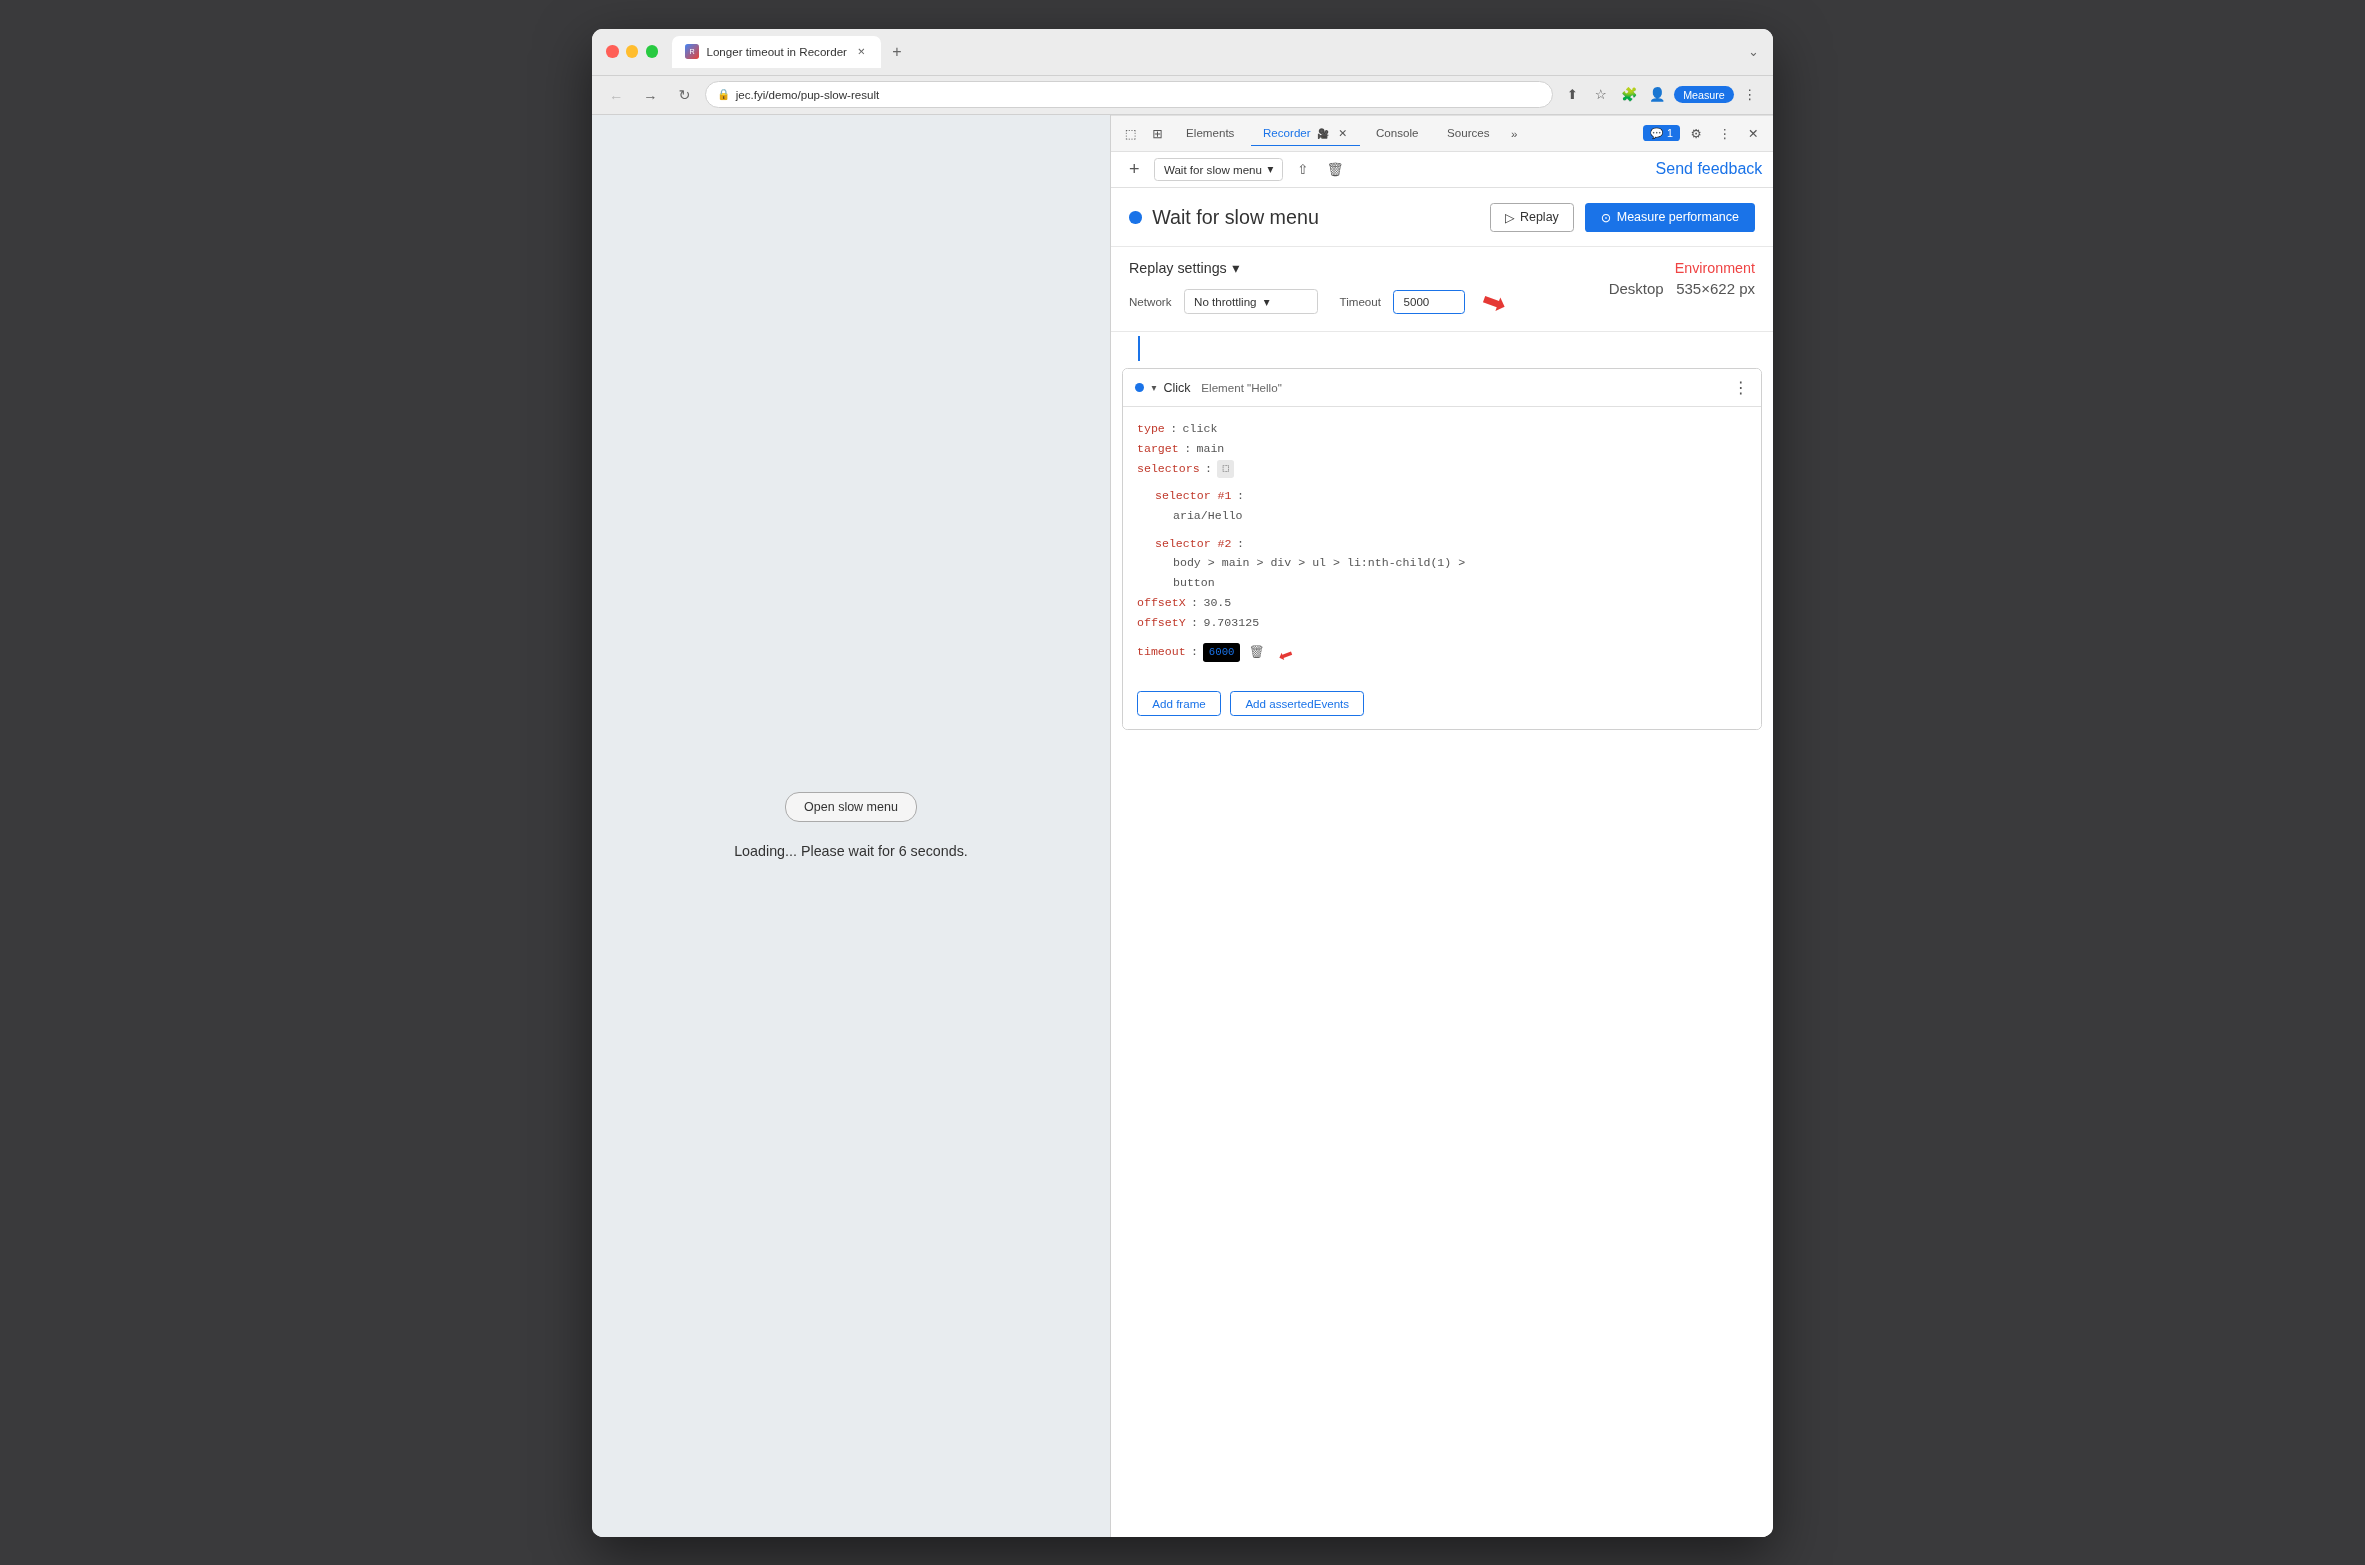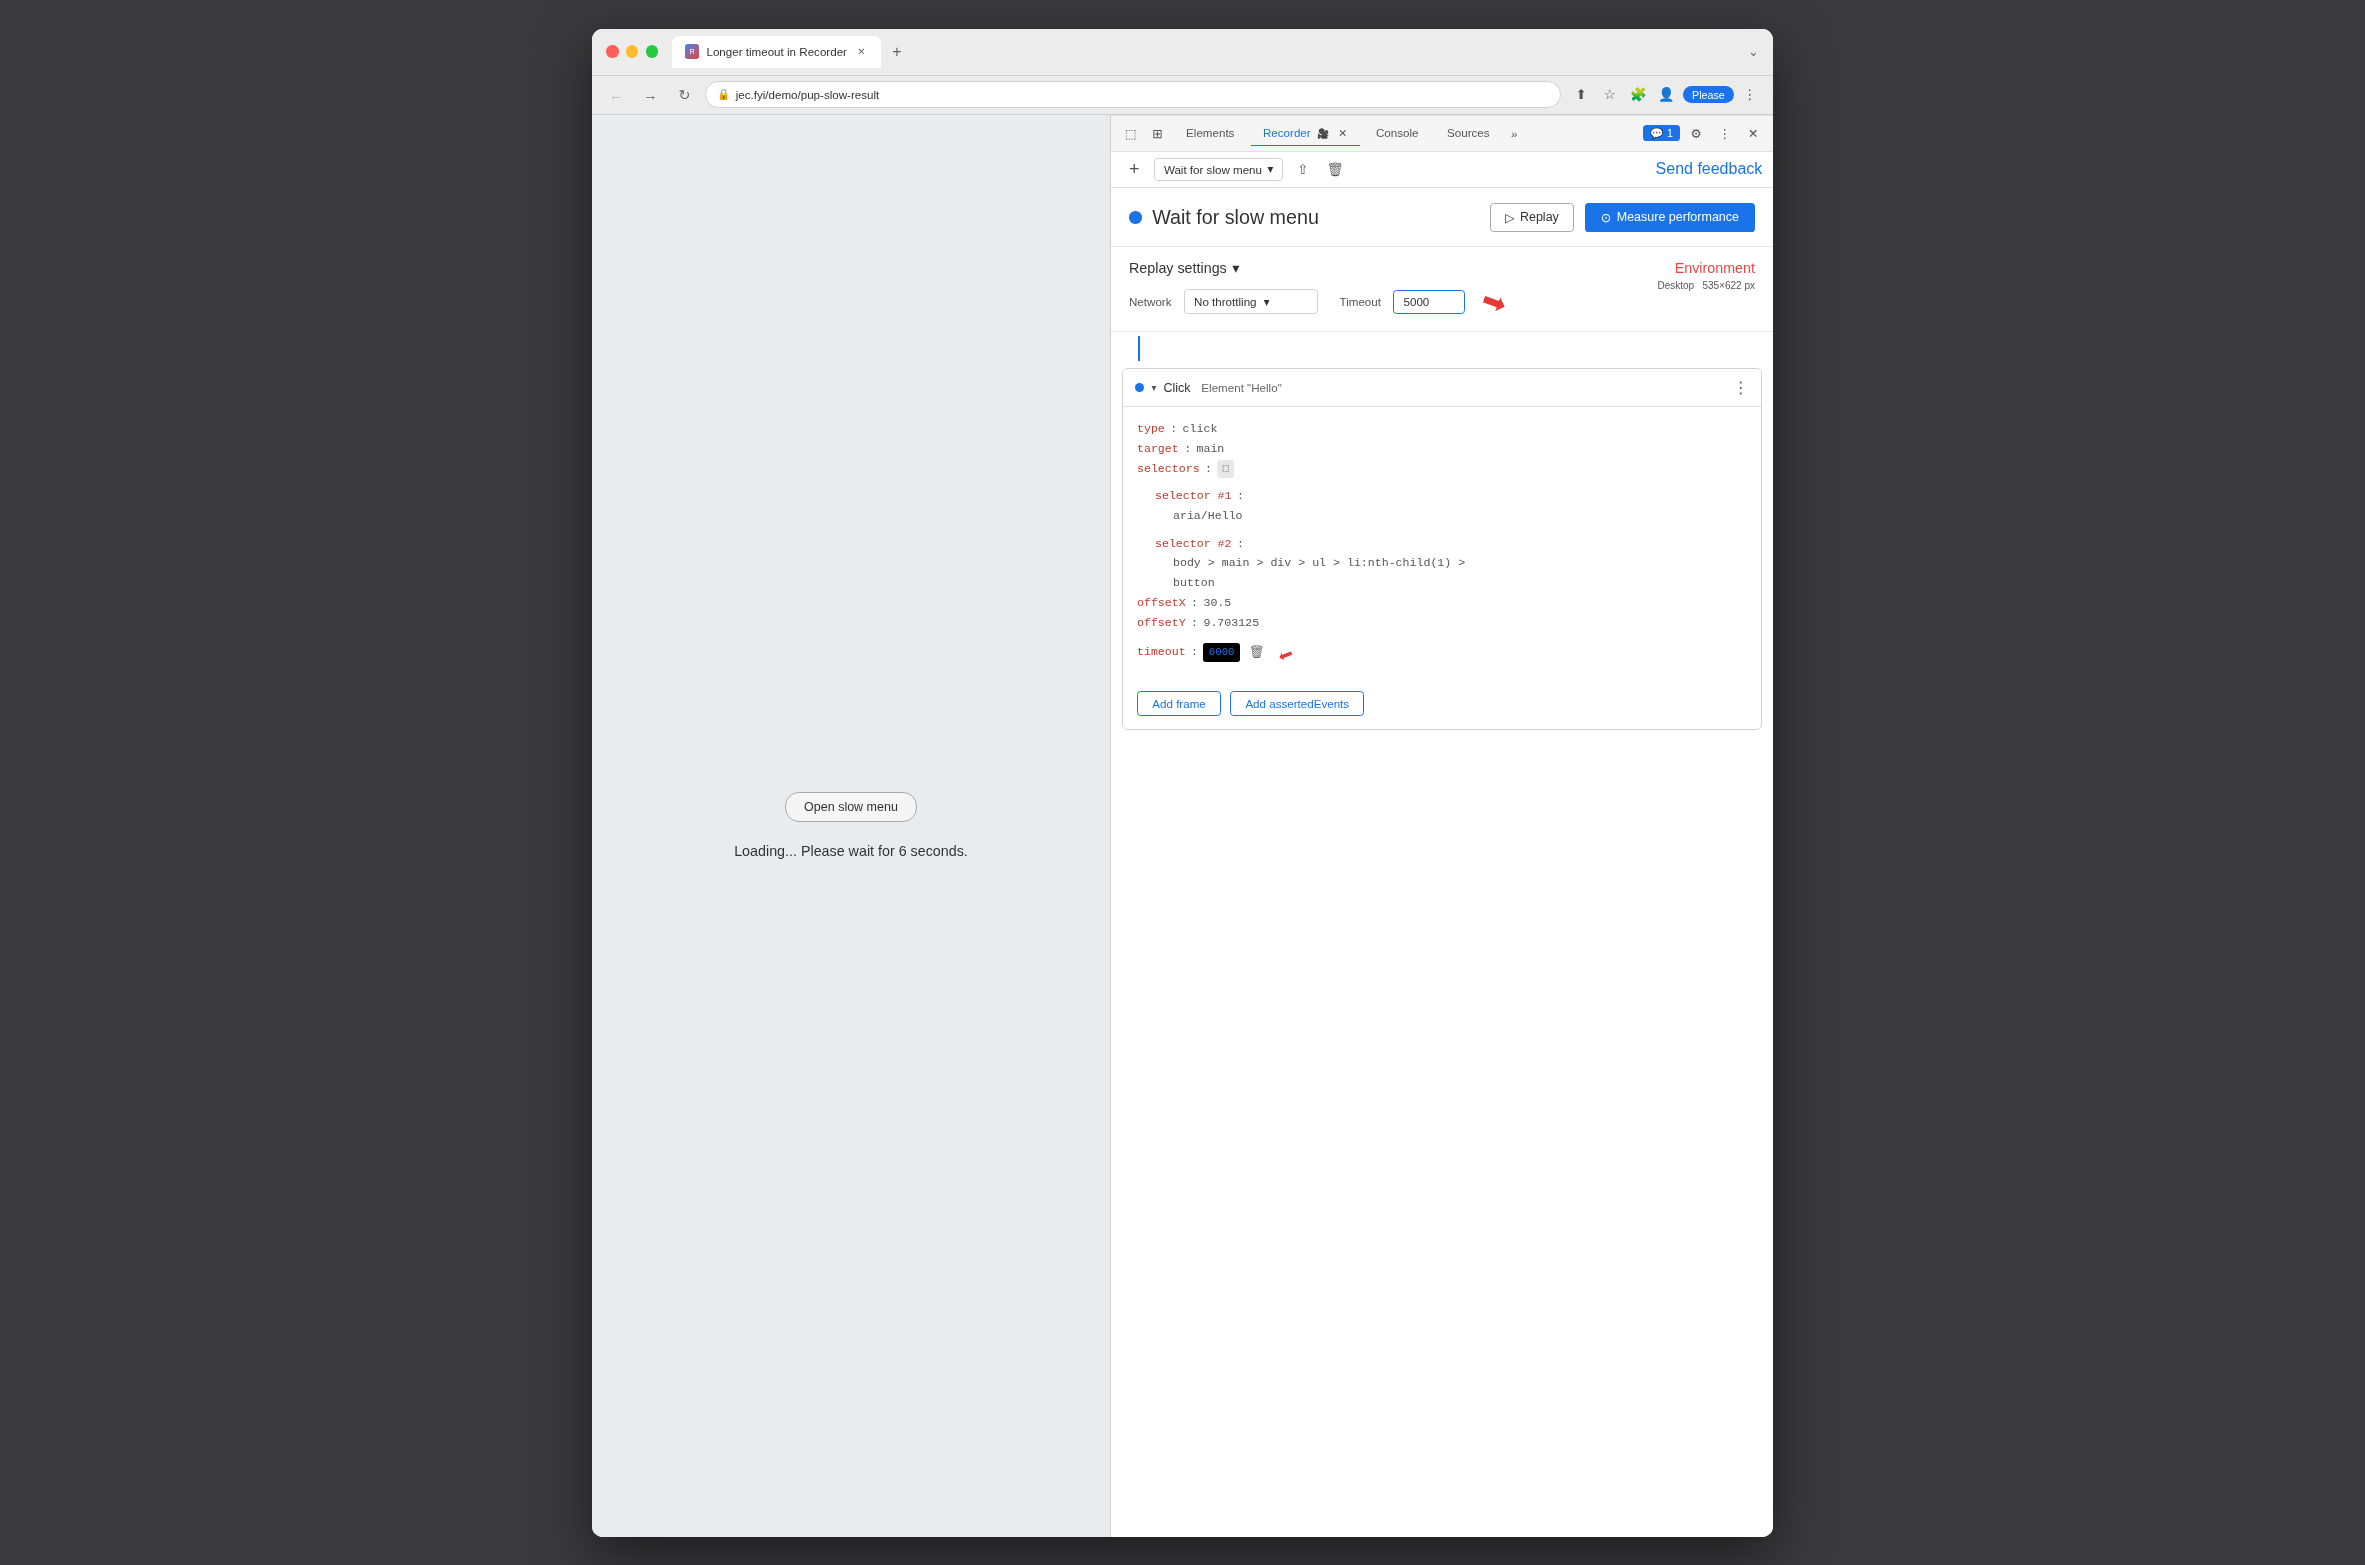--- a/index.html
+++ b/index.html
@@ -437,21 +437,21 @@
     .environment-section {
       text-align: right;
     }
     .env-title {
       font-size: 14.3px;
       font-weight: 500;
       color: #ef4444;
       margin-bottom: 3.6px;
     }
     .env-value {
-      font-size: 10px;
+      font-size: 15px;
       color: #555;
       padding-left: 46px;
     }
 
     
     .steps-area {
       flex: 1;
       overflow-y: auto;
       padding: 0;
     }
@@ -590,21 +590,21 @@
     <div class="address-bar">
       <span style="color:#555; font-size:10.7px;">🔒</span>
       <span>jec.fyi/demo/pup-slow-result</span>
     </div>
     <div class="nav-icons-right">
       <div class="nav-icon">⬆</div>
       <div class="nav-icon">☆</div>
       <div class="nav-icon">🧩</div>
       <div class="nav-icon">👤</div>
       <div class="profile-badge">
-        <span>Please</span>
+        <span>Measure</span>
       </div>
       <div class="nav-icon">⋮</div>
     </div>
   </div>
 
   <div class="main-area">
 
     <div class="browser-viewport">
       <button class="open-menu-btn">Open slow menu</button>
       <div class="loading-text">Loading... Please wait for 6 seconds.</div>

